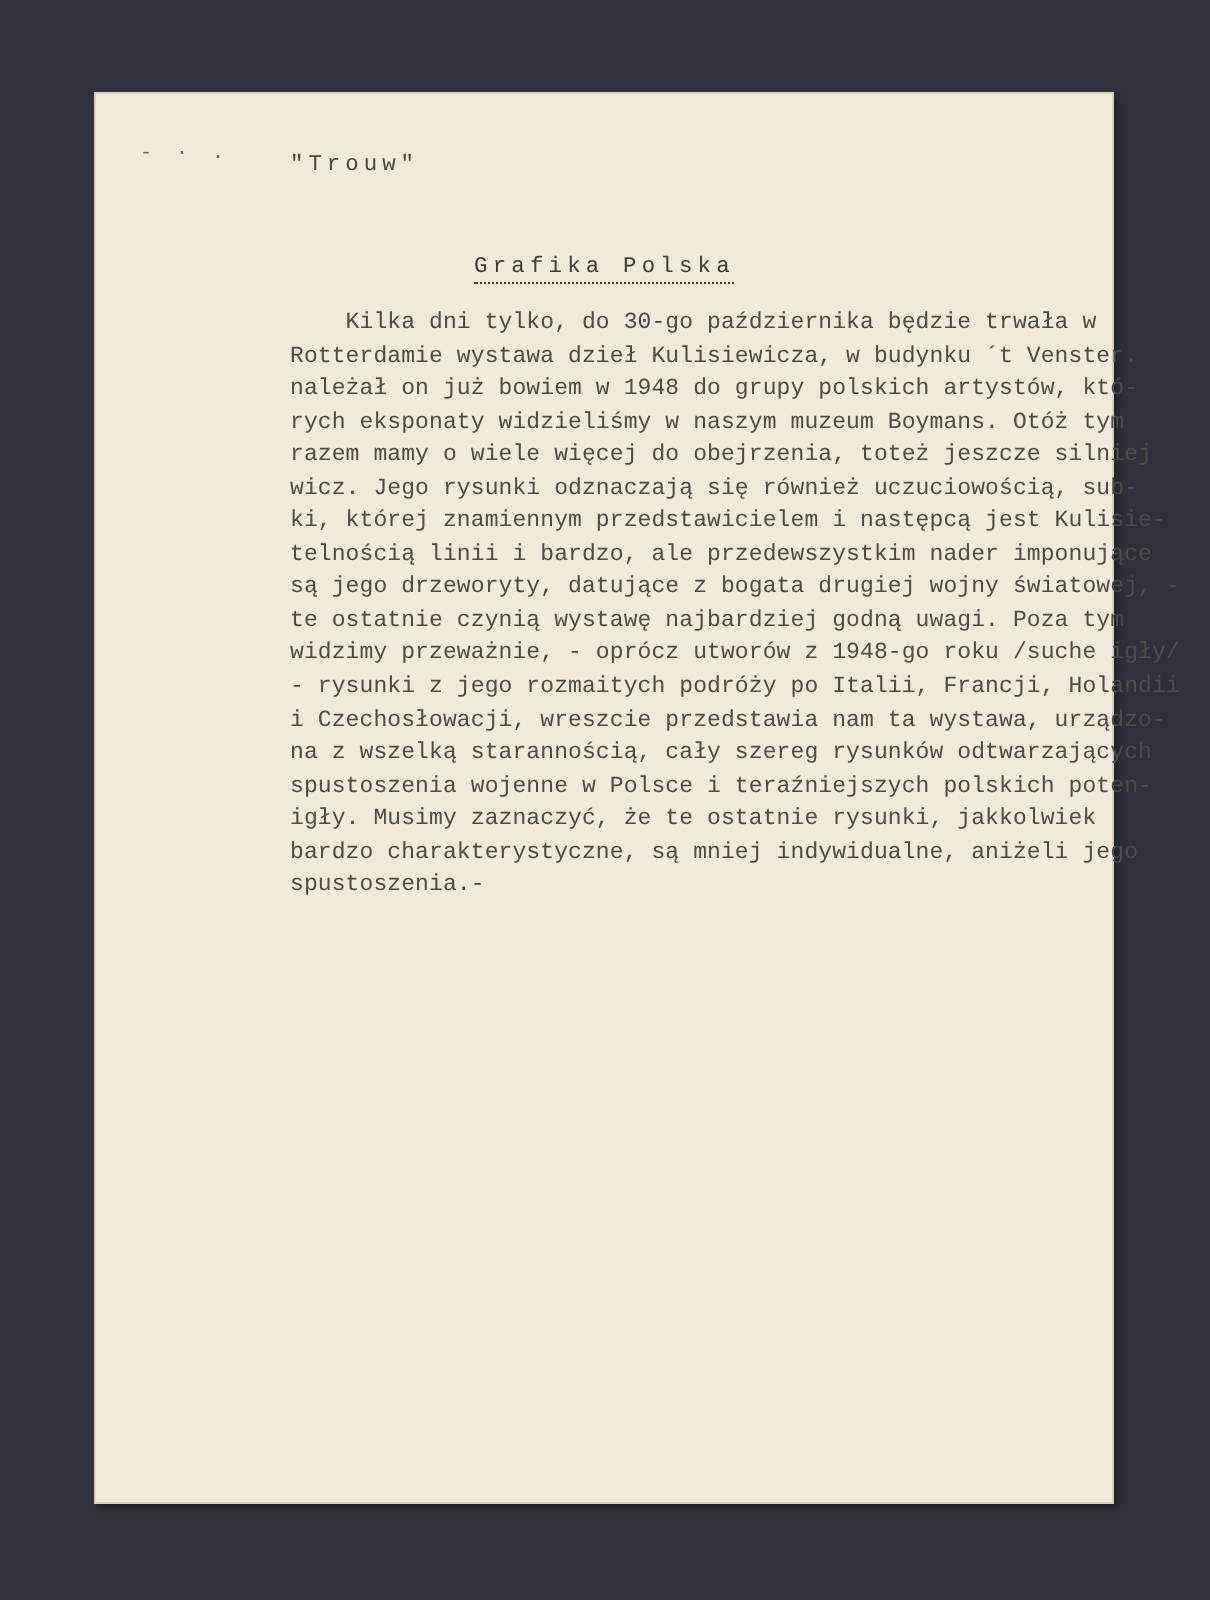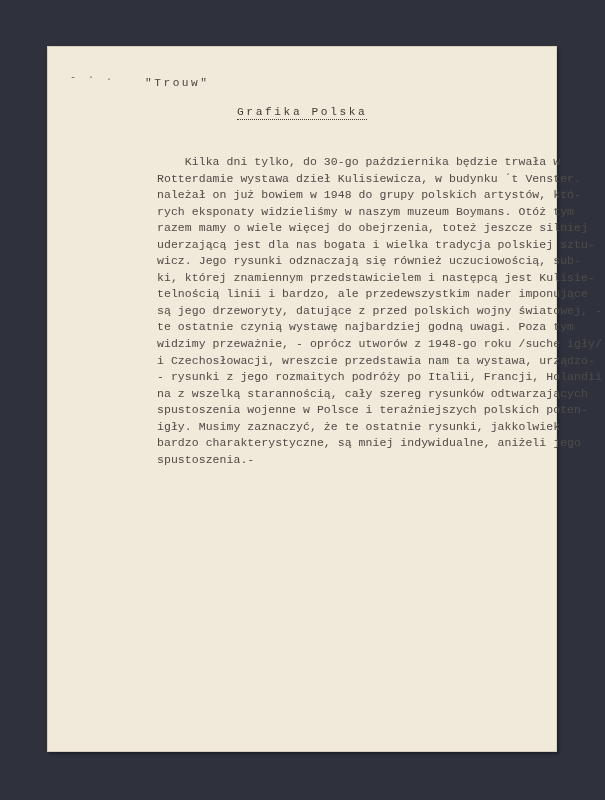--- a/index.html
+++ b/index.html
@@ -13,54 +13,53 @@
     box-shadow: 0 0 0 1px #d8cfbc inset, 2px 2px 3px rgba(0,0,0,0.35);
   }
   .marks {
     position:absolute; left:70px; top:72px; color:#6d6a64; font-size:10px; letter-spacing:3px;
   }
   .trouw {
     position:absolute; left:145px; top:77px; font-size:11.2px; color:#4a4842;
     letter-spacing:2.5px; white-space:pre;
   }
   .title {
-    position:absolute; left:237px; top:106px; font-size:11.2px; color:#3e3c37;
+    position:absolute; left:237px; top:128px; font-size:11.2px; color:#3e3c37;
     letter-spacing:2.6px; white-space:pre;
     border-bottom:1.5px dotted #3e3c37; padding-bottom:1px;
   }
   .body {
     position:absolute; left:145px; top:154px; width:420px;
   }
   .line {
     display:block; white-space:pre; font-size:11.5px; line-height:16.55px;
-    color:#4e4c47; letter-spacing:0.05px; height:16.55px;margin-left:12px;
+    color:#4e4c47; letter-spacing:0.05px; height:16.55px;
   }
 </style>
 </head>
 <body>
 
 <div class="page">
 </div>
 <div class="marks">- · .</div>
 <div class="trouw">"Trouw"</div>
 <div class="title">Grafika Polska</div>
 
 <div class="body">
   <span class="line">    Kilka dni tylko, do 30-go października będzie trwała w</span>
   <span class="line">Rotterdamie wystawa dzieł Kulisiewicza, w budynku ´t Venster.</span>
   <span class="line">należał on już bowiem w 1948 do grupy polskich artystów, któ-</span>
   <span class="line">rych eksponaty widzieliśmy w naszym muzeum Boymans. Otóż tym</span>
   <span class="line">razem mamy o wiele więcej do obejrzenia, toteż jeszcze silniej</span>
-  <span class="line">uderzającą jest dla nas bogata i wielka tradycja polskiej sztu-</span>
   <span class="line">wicz. Jego rysunki odznaczają się również uczuciowością, sub-</span>
   <span class="line">ki, której znamiennym przedstawicielem i następcą jest Kulisie-</span>
   <span class="line">telnością linii i bardzo, ale przedewszystkim nader imponujące</span>
-  <span class="line">są jego drzeworyty, datujące z przed polskich wojny światowej, -</span>
+  <span class="line">są jego drzeworyty, datujące z bogata drugiej wojny światowej, -</span>
   <span class="line">te ostatnie czynią wystawę najbardziej godną uwagi. Poza tym</span>
   <span class="line">widzimy przeważnie, - oprócz utworów z 1948-go roku /suche igły/</span>
+  <span class="line">- rysunki z jego rozmaitych podróży po Italii, Francji, Holandii</span>
   <span class="line">i Czechosłowacji, wreszcie przedstawia nam ta wystawa, urządzo-</span>
-  <span class="line">- rysunki z jego rozmaitych podróży po Italii, Francji, Holandii</span>
   <span class="line">na z wszelką starannością, cały szereg rysunków odtwarzających</span>
   <span class="line">spustoszenia wojenne w Polsce i teraźniejszych polskich poten-</span>
   <span class="line">igły. Musimy zaznaczyć, że te ostatnie rysunki, jakkolwiek</span>
   <span class="line">bardzo charakterystyczne, są mniej indywidualne, aniżeli jego</span>
   <span class="line">spustoszenia.-</span>
 </div>
 
 </body></html>

